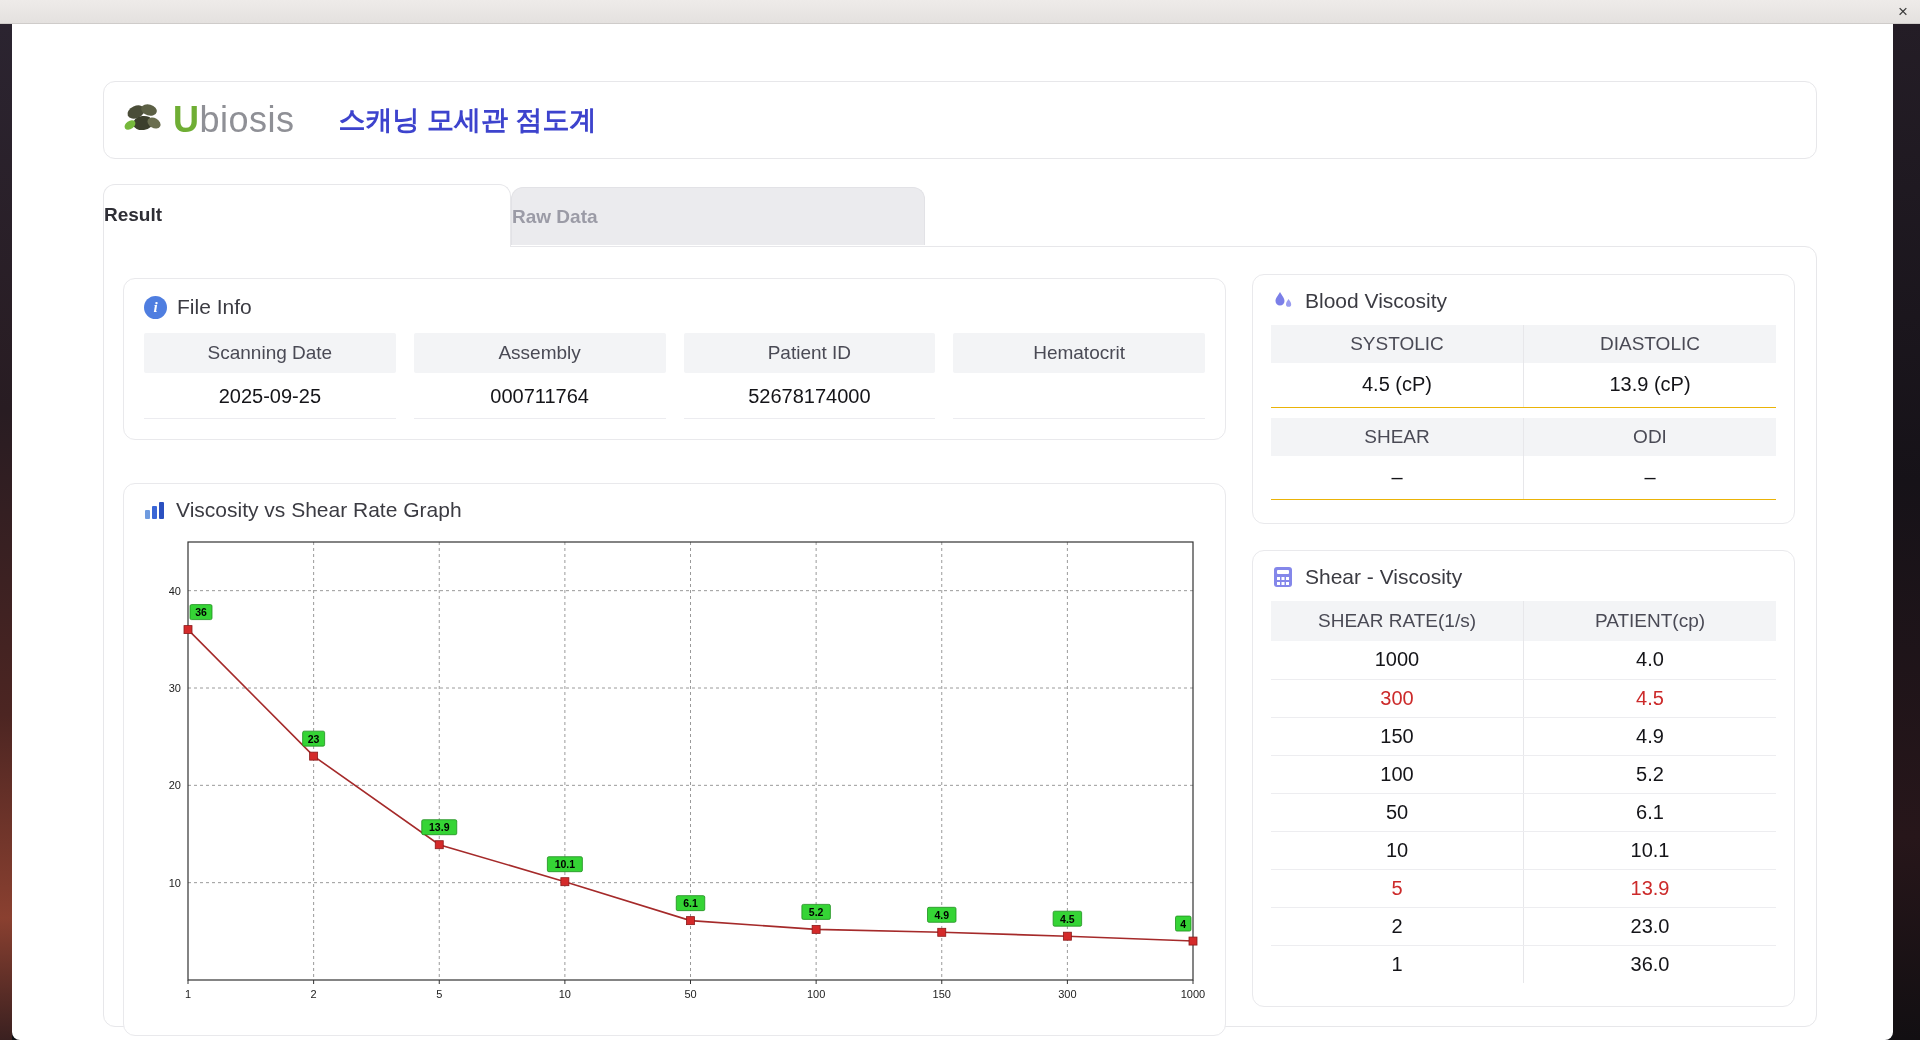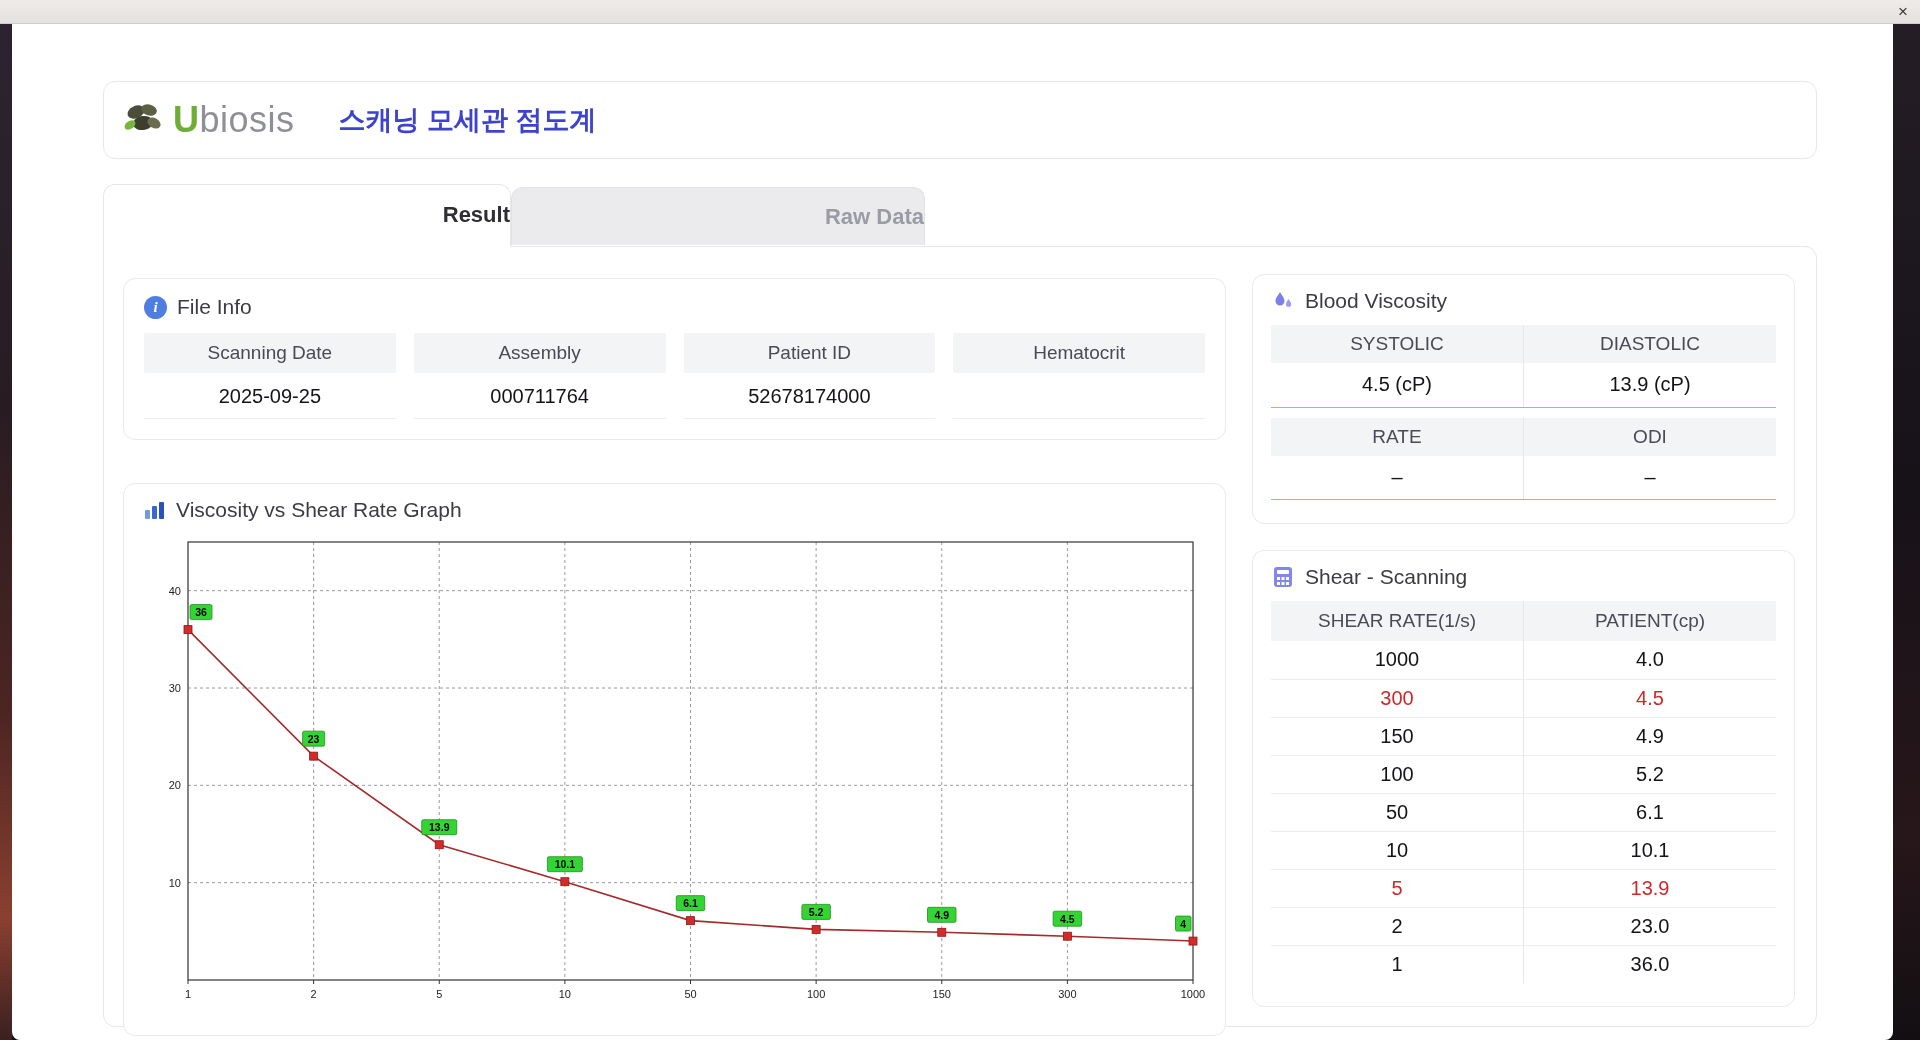--- a/index.html
+++ b/index.html
@@ -22,21 +22,21 @@
   .header-card { position:absolute; left:91px; top:57px; width:1714px; height:78px;
                  border:1px solid #e7e7ea; border-radius:12px; background:#fff;
                  display:flex; align-items:center; padding-left:17px; }
   .logo { display:flex; align-items:center; gap:6px; }
   .logo-text { font-size:36px; font-weight:600; letter-spacing:0.5px; }
   .logo-u { color:#6fae34; }
   .logo-rest { color:#8f9096; font-weight:500; }
   .app-title { margin-left:44px; font-size:27px; font-weight:700; color:#3d43cd; }
 
   
-  .tab { position:absolute; text-align:right; font-size:22px; cursor:pointer; }
+  .tab { position:absolute; text-align:left; font-size:19px; cursor:pointer; }
   .tab-active { left:91px; top:160px; width:408px; height:63px; line-height:60px;
                 background:#fff; border:1px solid #e7e7ea; border-bottom:none;
                 border-radius:12px 12px 0 0; font-weight:700; color:#2e2e35; z-index:3; }
   .tab-inactive { left:499px; top:163px; width:414px; height:58px; line-height:58px;
                   background:#ebebee; border:1px solid #e2e2e6; border-bottom:none;
                   border-radius:12px 12px 0 0; font-weight:600; color:#9b9ba6; z-index:1; }
 
   
   .main-panel { position:absolute; left:91px; top:222px; width:1714px; height:781px;
                 border:1px solid #e7e7ea; border-radius:0 12px 12px 12px; background:#fff; z-index:2; }
@@ -242,21 +242,21 @@
         </tr>
         <tr class="vrow">
           <td>4.5 (cP)</td>
           <td>13.9 (cP)</td>
         </tr>
       </tbody>
         </table>
       <table class="bv-table">
         <tbody>
             <tr class="hrow">
-          <td>RATE</td>
+          <td>SHEAR</td>
           <td>ODI</td>
         </tr>
         <tr class="vrow">
           <td>–</td>
           <td>–</td>
         </tr>
       </tbody>
         </table>
     </div>
 
@@ -267,21 +267,21 @@
             <rect x="2" y="1" width="18" height="20" rx="3" fill="#8487ea"></rect>
             <rect x="5" y="4" width="12" height="4" rx="1" fill="#ffffff"></rect>
             <rect x="5" y="11" width="3" height="3" fill="#ffffff"></rect>
             <rect x="9.5" y="11" width="3" height="3" fill="#ffffff"></rect>
             <rect x="14" y="11" width="3" height="3" fill="#ffffff"></rect>
             <rect x="5" y="16" width="3" height="3" fill="#ffffff"></rect>
             <rect x="9.5" y="16" width="3" height="3" fill="#ffffff"></rect>
             <rect x="14" y="16" width="3" height="3" fill="#ffffff"></rect>
           </svg>
         </span>
-        <span class="card-title">Shear - Scanning</span>
+        <span class="card-title">Shear - Viscosity</span>
       </div>
       <table class="sv-table">
         <tbody>
             <tr class="hrow">
           <td>SHEAR RATE(1/s)</td>
           <td>PATIENT(cp)</td>
         </tr>
         <tr class="shear-row">
           <td>1000</td>
           <td>4.0</td>

